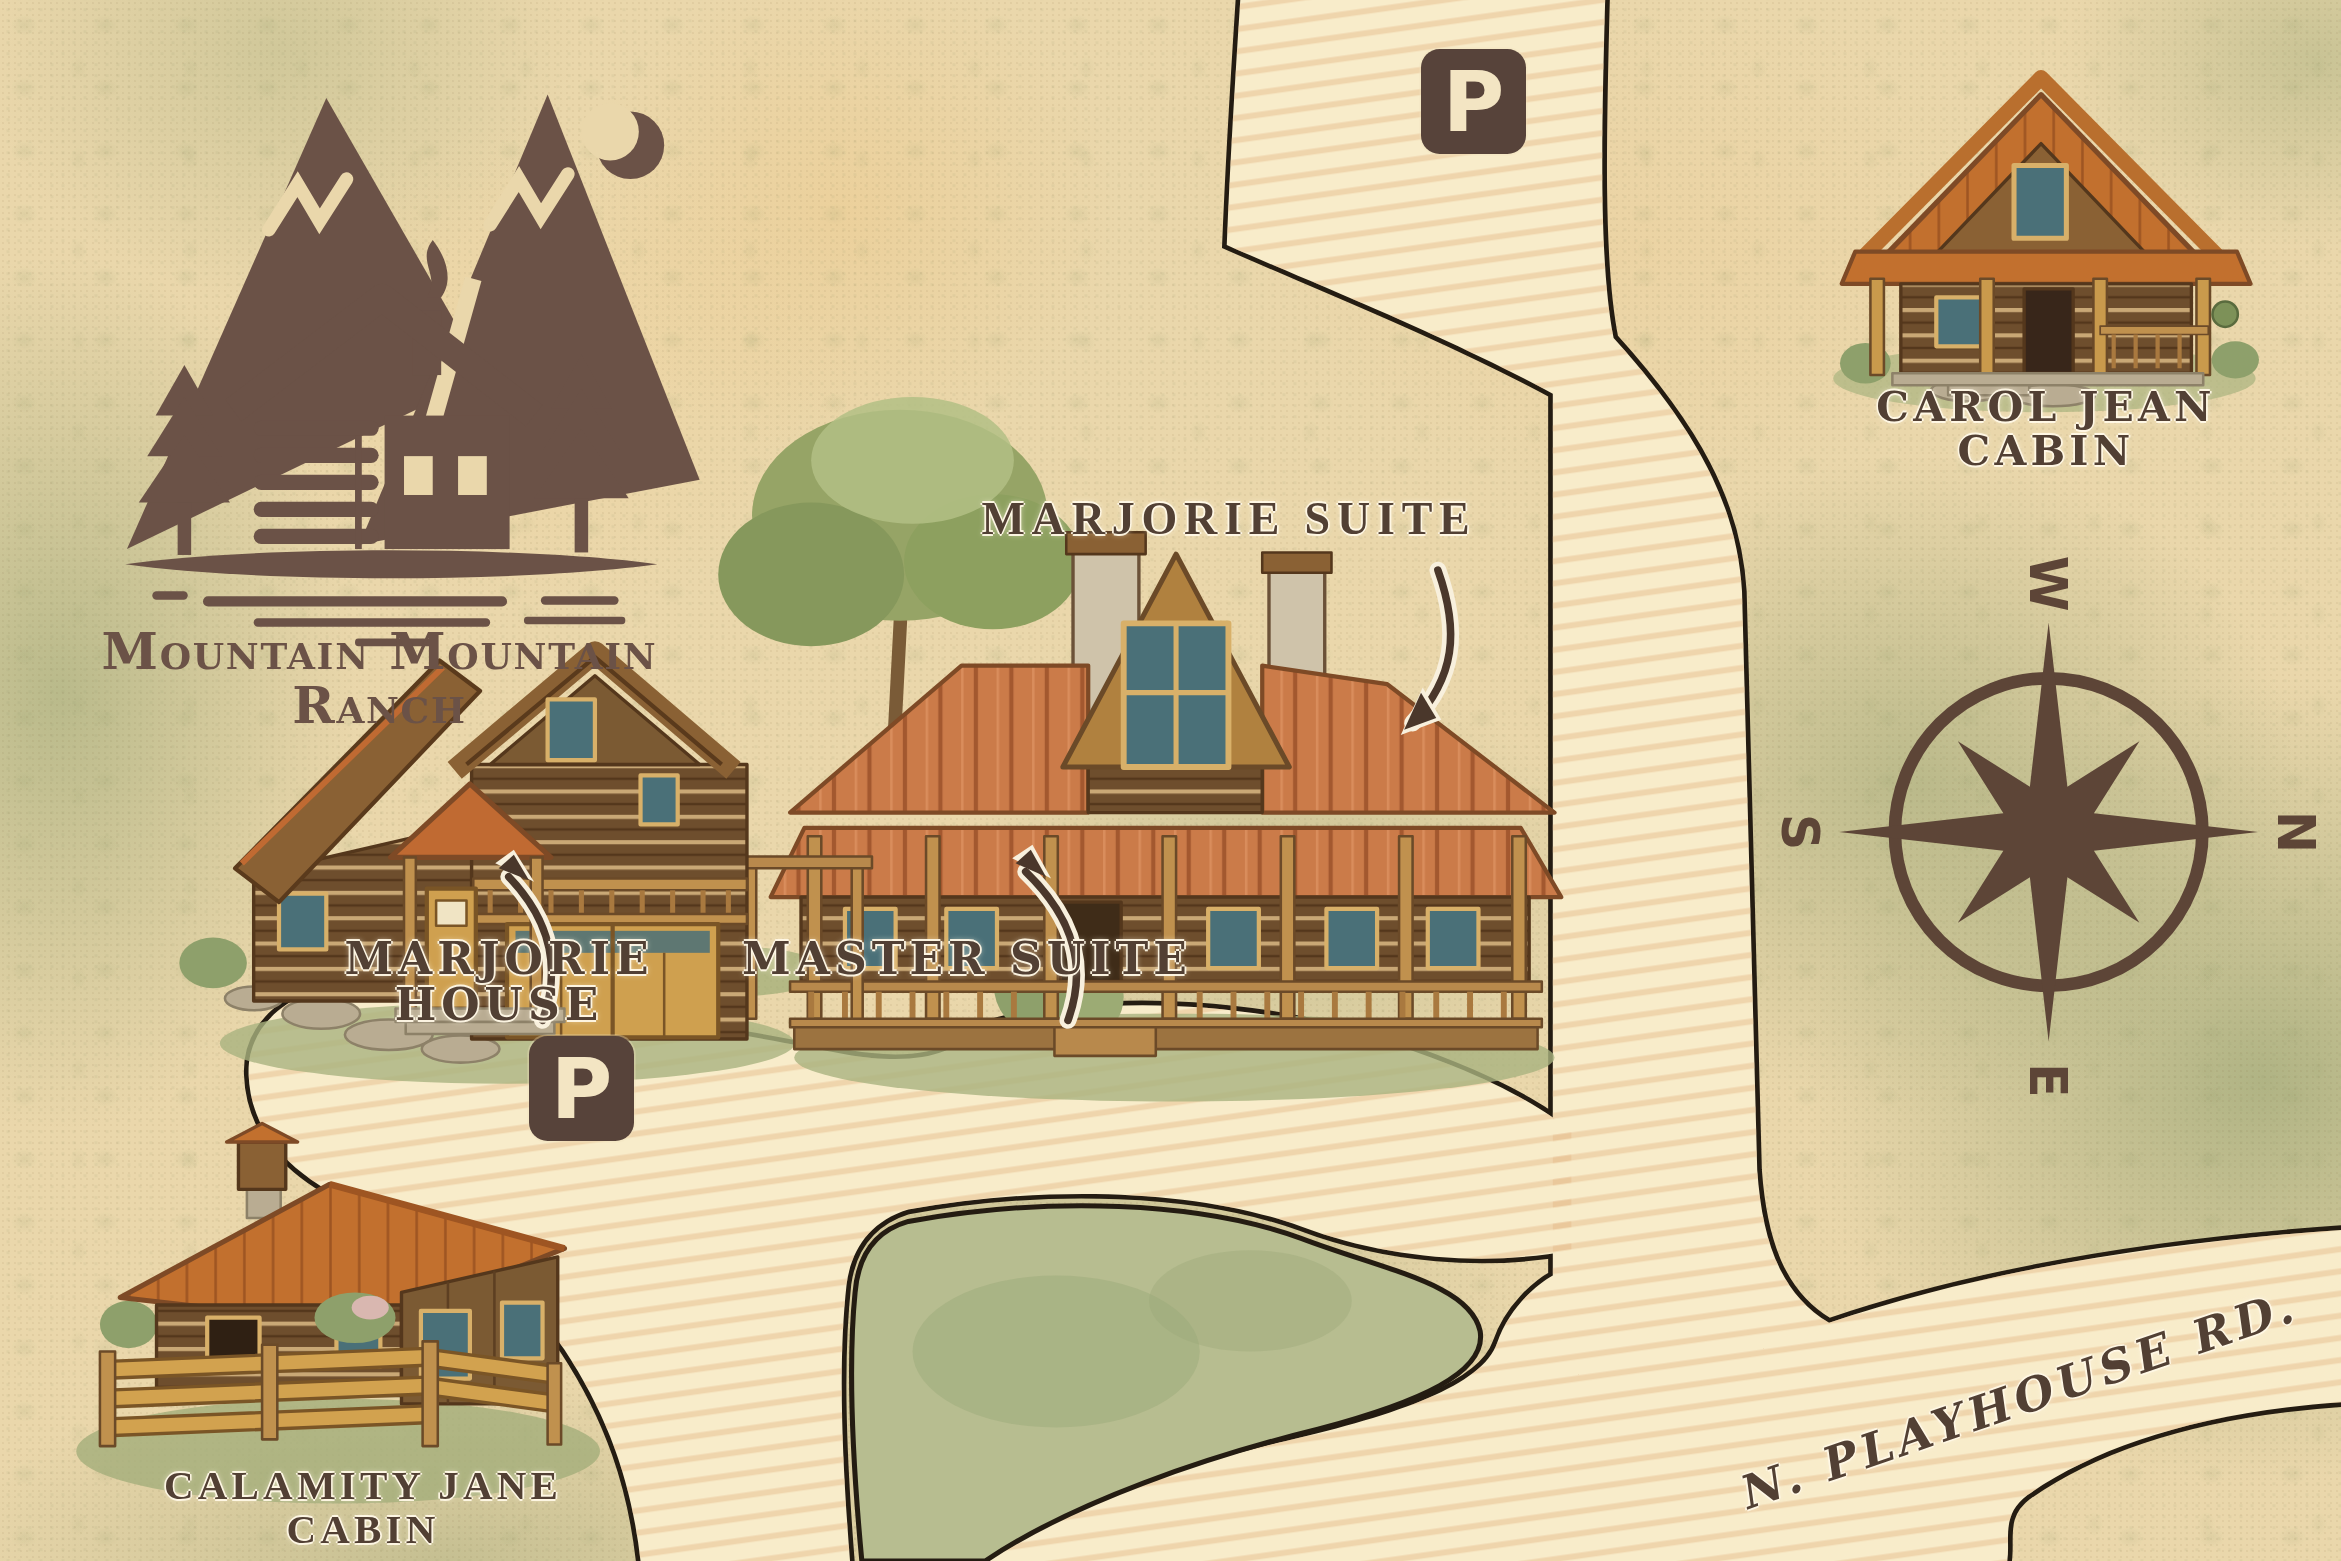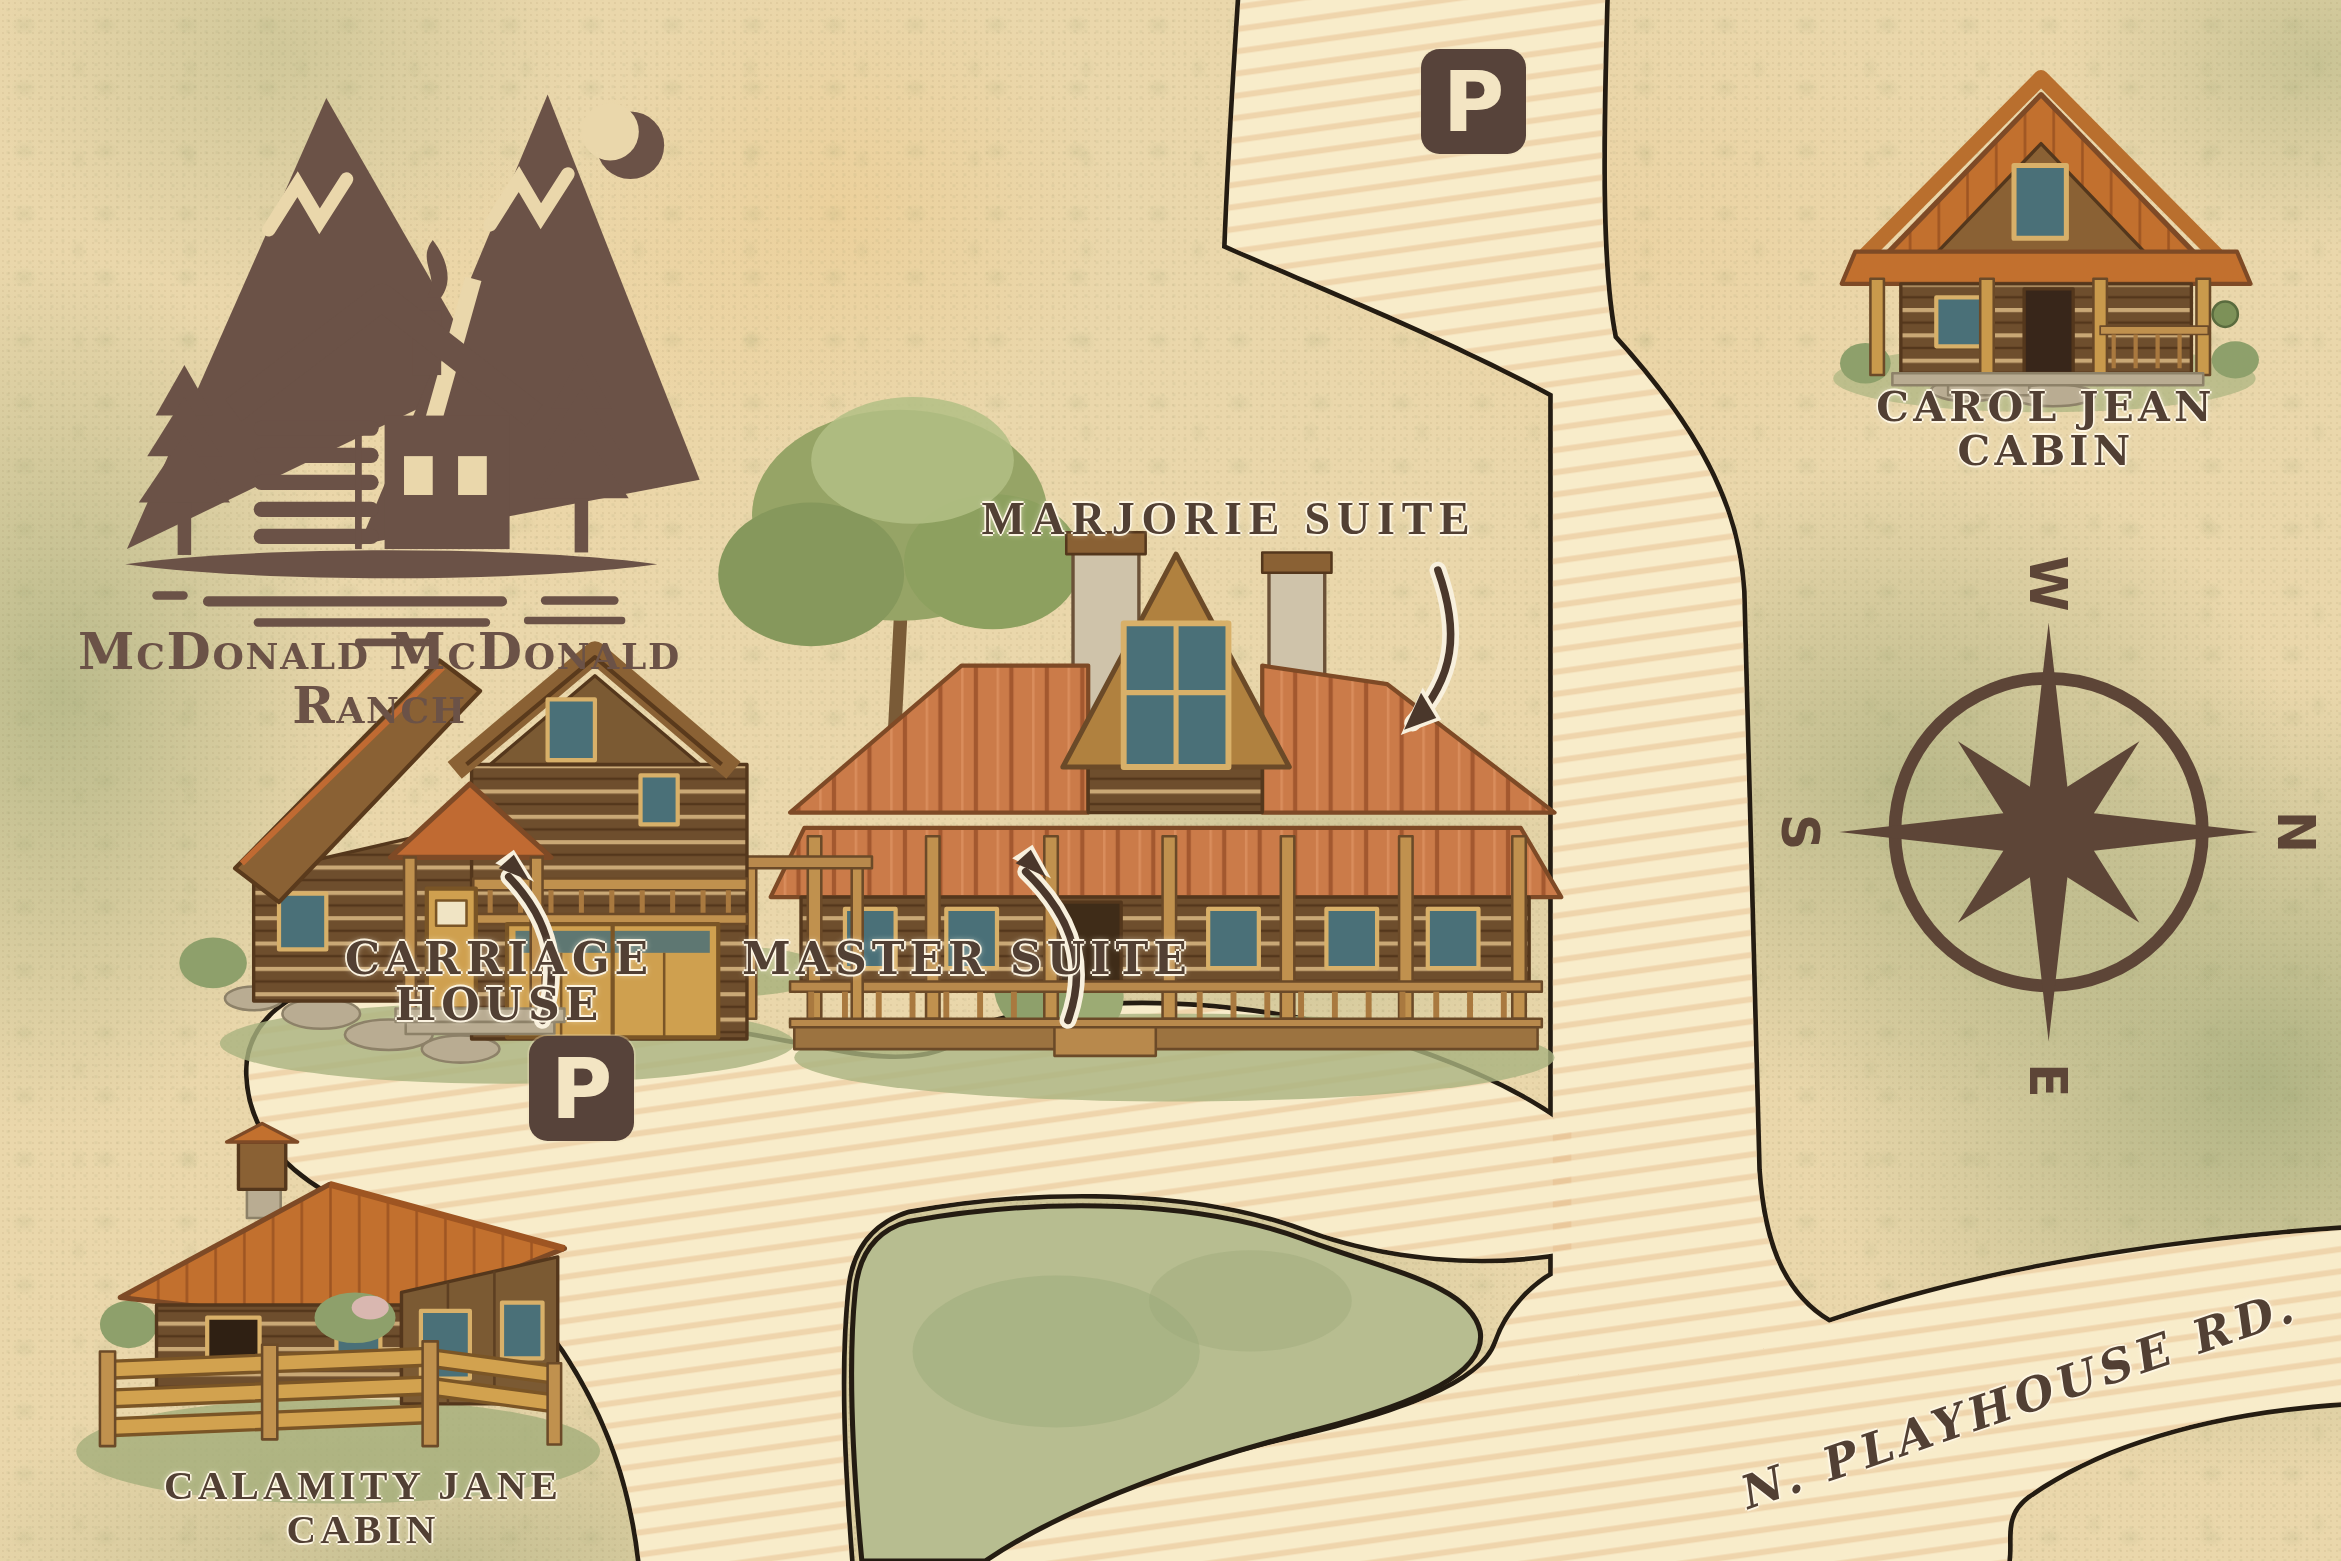--- a/index.html
+++ b/index.html
@@ -385,24 +385,24 @@
       <path d="M 148,668 C 300,646 620,646 778,668 C 620,690 300,690 148,668 Z"></path>
       <rect x="240" y="706" width="360" height="12" rx="6"></rect>
       <rect x="640" y="706" width="92" height="10" rx="5"></rect>
       <rect x="180" y="700" width="42" height="10" rx="5"></rect>
       <rect x="300" y="732" width="280" height="10" rx="5"></rect>
       <rect x="620" y="730" width="120" height="9" rx="4"></rect>
       <rect x="420" y="756" width="92" height="9" rx="4"></rect>
     </g>
   </svg>
 
-  <div id="logo-title" class="maplabel">McDonald McDonald Ranch</div>
+  <div id="logo-title" class="maplabel">Mountain Mountain Ranch</div>
 
   <div id="lbl-marjorie" class="maplabel">MARJORIE SUITE</div>
-  <div id="lbl-carriage" class="maplabel">CARRIAGE HOUSE</div>
+  <div id="lbl-carriage" class="maplabel">MARJORIE HOUSE</div>
   <div id="lbl-master" class="maplabel">MASTER SUITE</div>
 
   <div id="lbl-calamity" class="maplabel two-line">
     <div>CALAMITY JANE</div>
     <div>CABIN</div>
   </div>
 
   <div id="lbl-carol" class="maplabel two-line">
     <div>CAROL JEAN</div>
     <div>CABIN</div>

